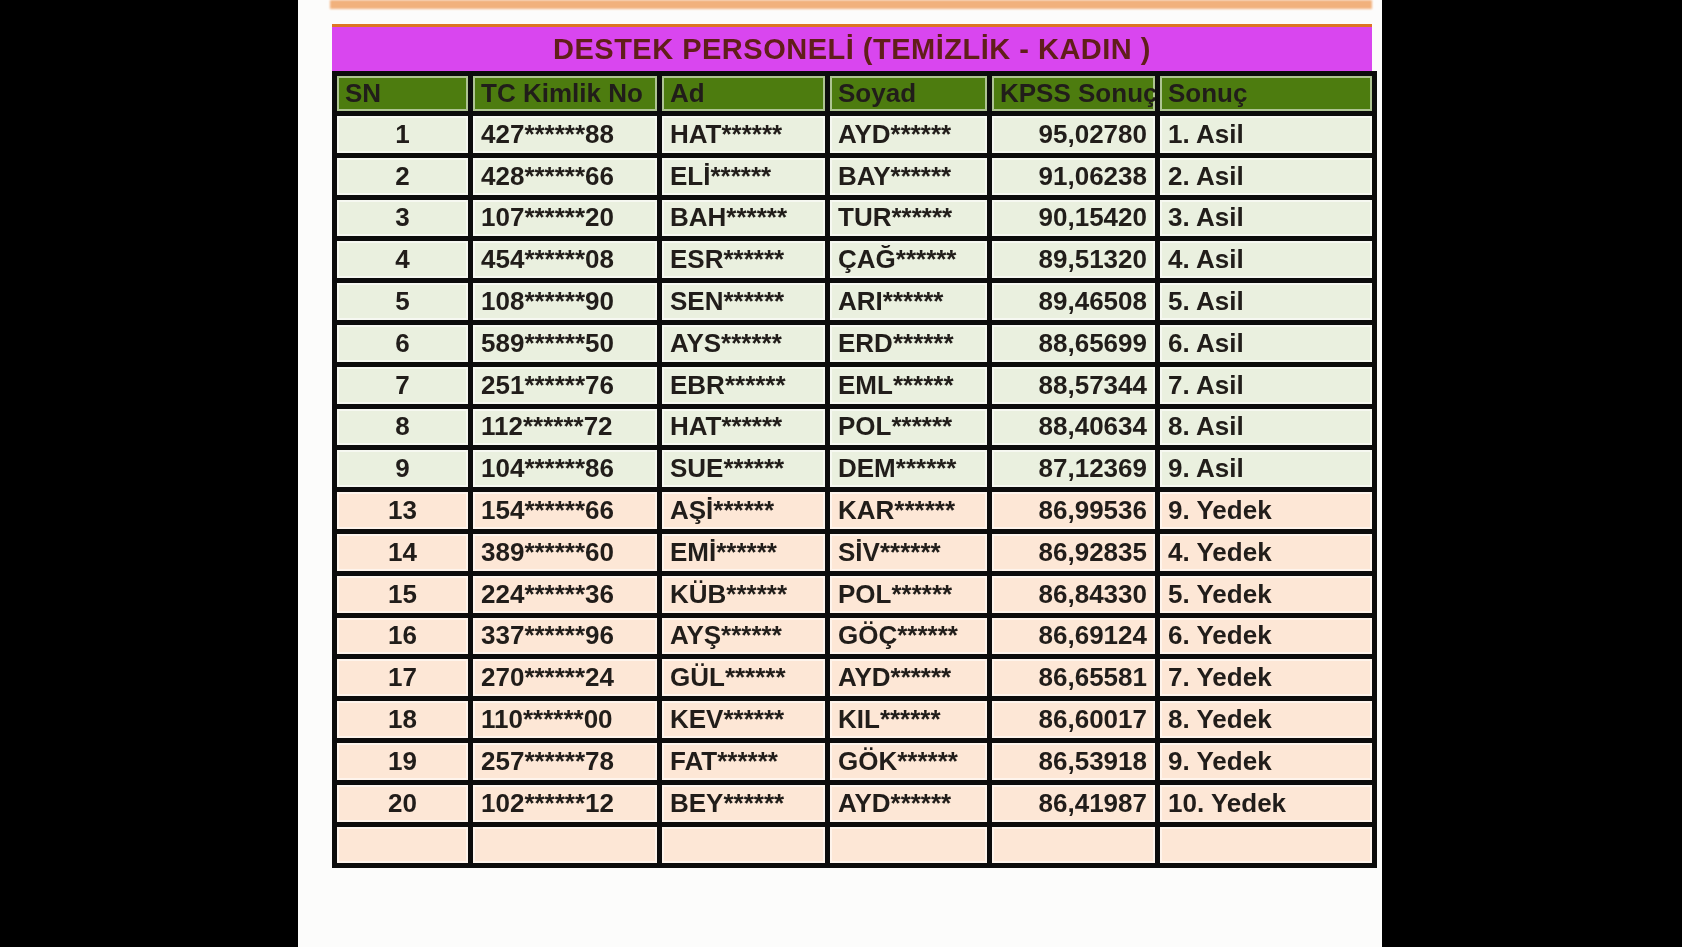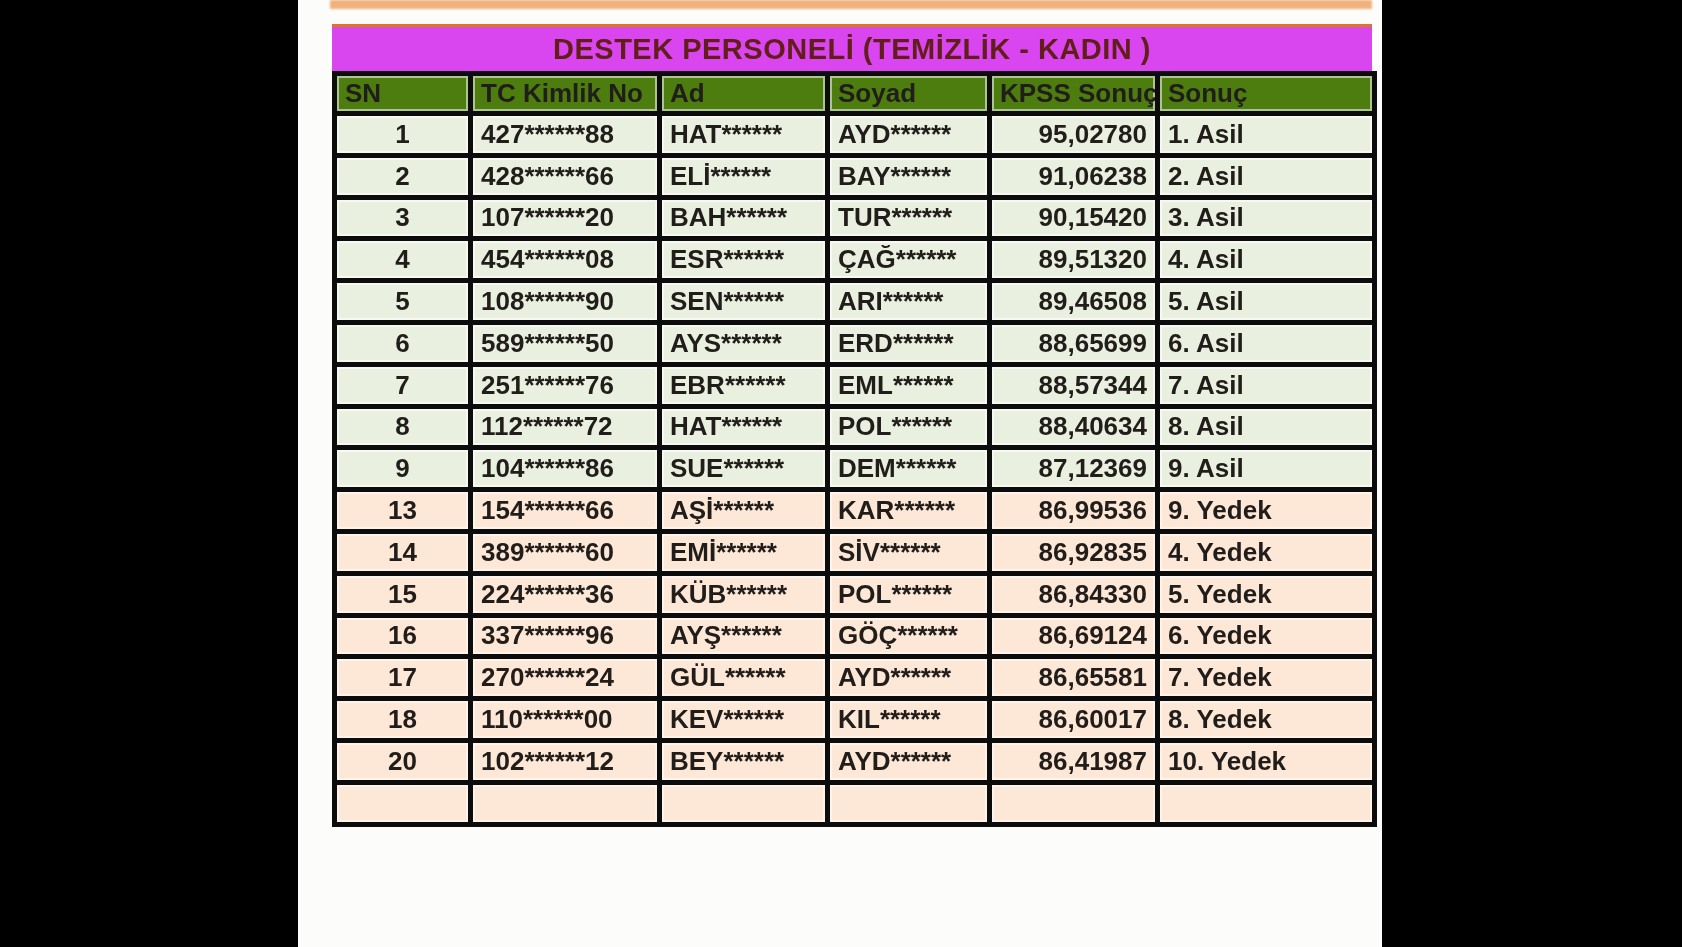--- a/index.html
+++ b/index.html
@@ -225,20 +225,28 @@
   </tr>
             <tr class="yedek">
     <td class="c-sn">18</td>
     <td class="c-tc">110******00</td>
     <td class="c-ad">KEV******</td>
     <td class="c-soyad">KIL******</td>
     <td class="c-kpss">86,60017</td>
     <td class="c-sonuc">8. Yedek</td>
   </tr>
             <tr class="yedek">
+    <td class="c-sn">19</td>
+    <td class="c-tc">257******78</td>
+    <td class="c-ad">FAT******</td>
+    <td class="c-soyad">GÖK******</td>
+    <td class="c-kpss">86,53918</td>
+    <td class="c-sonuc">9. Yedek</td>
+  </tr>
+            <tr class="yedek">
     <td class="c-sn">20</td>
     <td class="c-tc">102******12</td>
     <td class="c-ad">BEY******</td>
     <td class="c-soyad">AYD******</td>
     <td class="c-kpss">86,41987</td>
     <td class="c-sonuc">10. Yedek</td>
   </tr>
             <tr class="partial">
     <td class="c-sn"></td>
     <td class="c-tc"></td>

